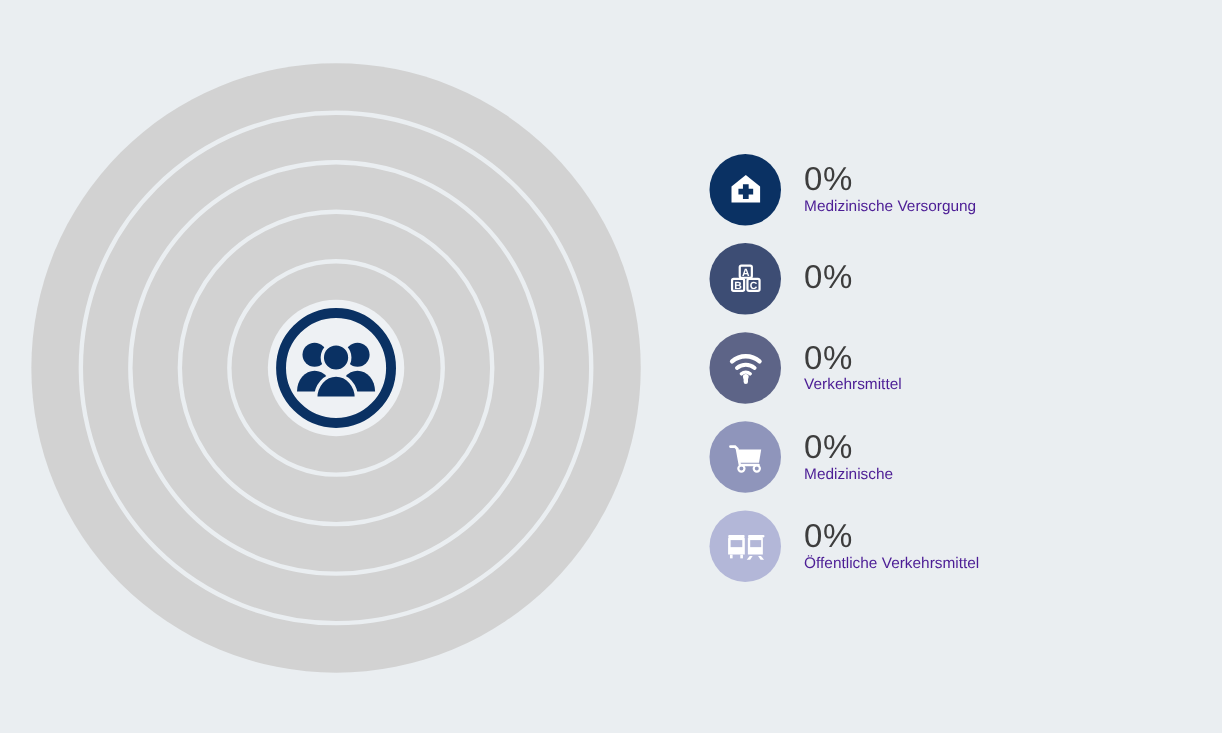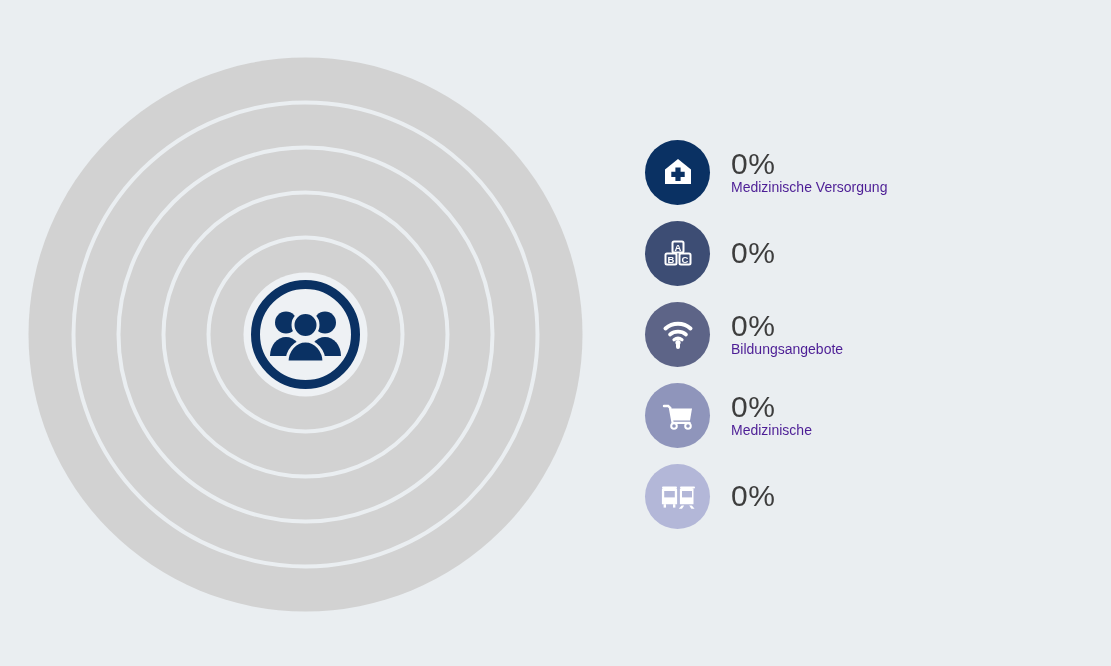--- a/index.html
+++ b/index.html
@@ -138,21 +138,21 @@
             <path d="M6.5 13.5 A19 19 0 0 1 31.5 13.5" stroke-width="4"></path>
             <path d="M11 19.5 A12.5 12.5 0 0 1 27 19.5" stroke-width="3.6"></path>
             <path d="M15 24.8 A6.5 6.5 0 0 1 23 24.8" stroke-width="3.2"></path>
           </g>
           <circle cx="19" cy="27.5" r="2.6" fill="#ffffff"></circle>
           <rect x="17" y="27.5" width="4" height="6.5" rx="2" fill="#ffffff"></rect>
         </svg>
       </div>
       <div class="legend-text">
         <span class="pct">0%</span>
-        <span class="lbl">Bildungsangebote</span>
+        <span class="lbl">Verkehrsmittel</span>
       </div>
     </div>
 
     <div class="legend-row">
       <div class="badge" style="background:#8f95bb">
         <svg width="38" height="38" viewBox="0 0 38 38" xmlns="http://www.w3.org/2000/svg">
           <path d="M5 10 h4.2 l2.2 2.2" fill="none" stroke="#ffffff" stroke-width="2.4" stroke-linecap="round"></path>
           <path d="M11 12.6 L33 12.6 L31 24.6 L13.6 24.6 Z" fill="#ffffff"></path>
           <circle cx="15" cy="30" r="2.8" fill="none" stroke="#ffffff" stroke-width="2"></circle>
           <circle cx="29" cy="30" r="2.8" fill="none" stroke="#ffffff" stroke-width="2"></circle>
@@ -181,17 +181,18 @@
             <path d="M22.5 11 h10.4 a1.6 1.6 0 0 1 1.6 1.6 v14.6 h-13.6 v-14.6 a1.6 1.6 0 0 1 1.6 -1.6 z"></path>
             <rect x="21" y="9.4" width="15" height="2.2" rx="1"></rect>
             <path d="M22.6 28.4 l-2.8 3.4 h3.2 l2.2 -3.4 z"></path>
             <path d="M32.8 28.4 l2.8 3.4 h-3.2 l-2.2 -3.4 z"></path>
           </g>
           <rect x="23" y="14" width="10" height="6.4" fill="#b3b7d8"></rect>
         </svg>
       </div>
       <div class="legend-text">
         <span class="pct">0%</span>
+        <span class="lbl">Öffentliche Verkehrsmittel</span>
       </div>
     </div>
 
   </div>
 </div>
 
 </body></html>

